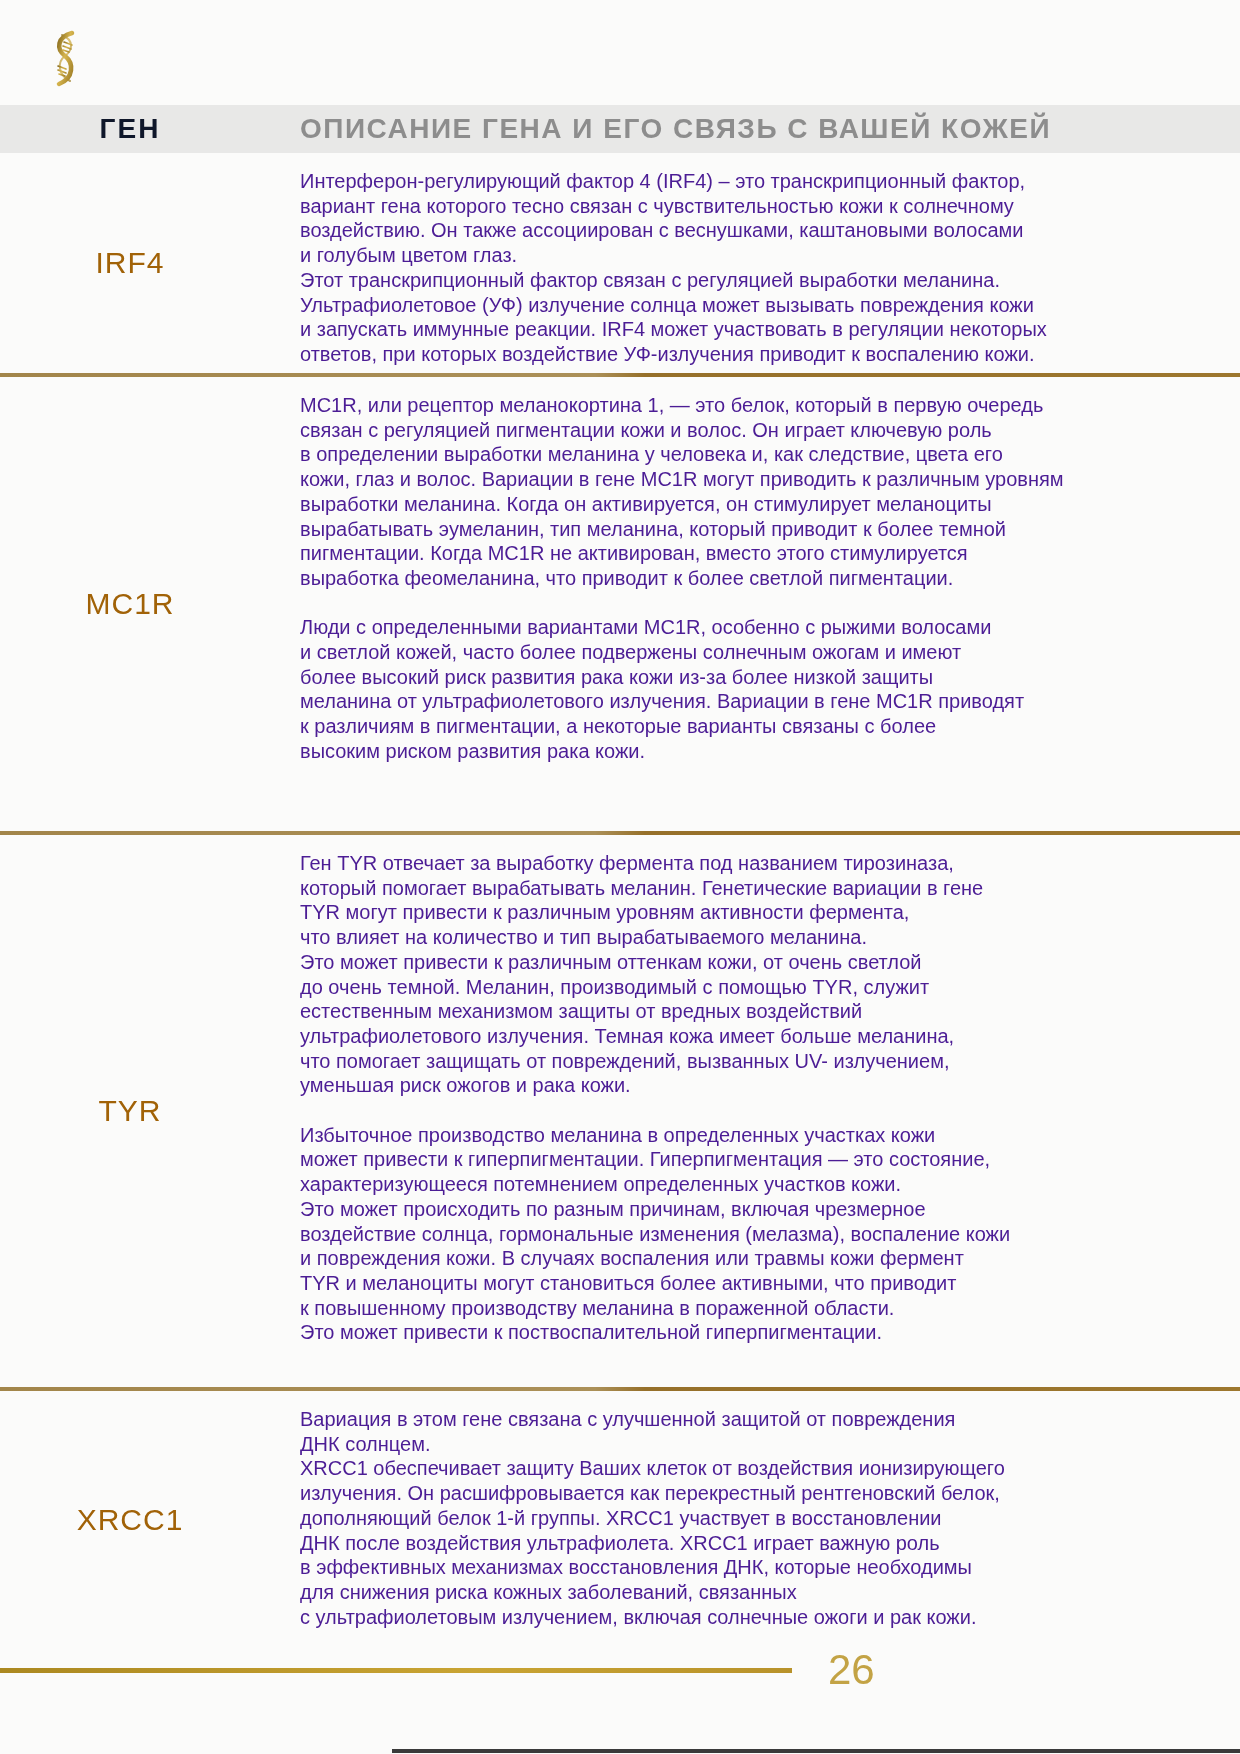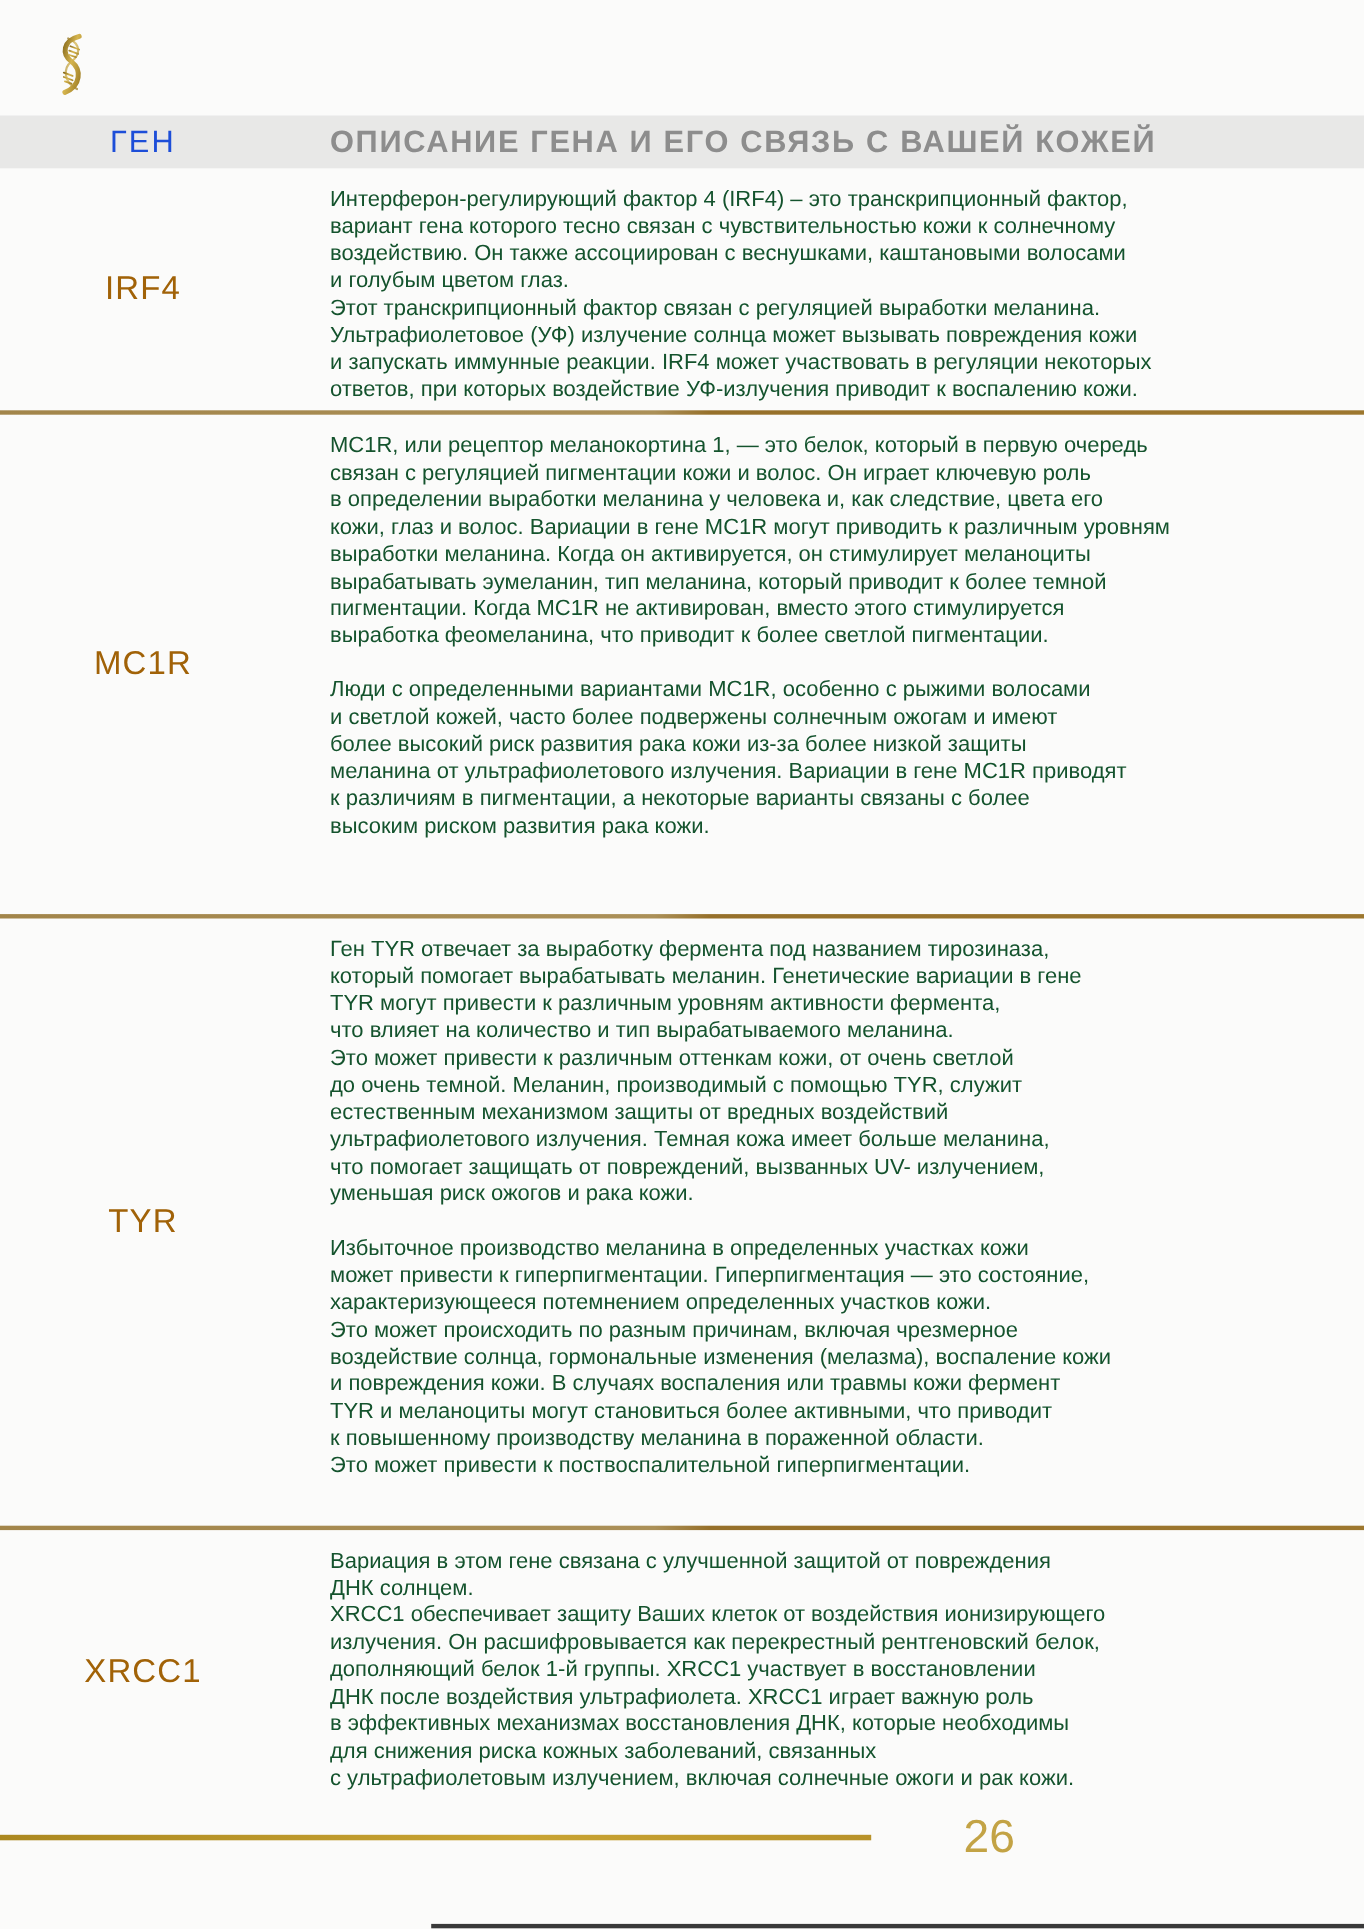--- a/index.html
+++ b/index.html
@@ -24,23 +24,23 @@
   .header-bar {
     height: 48px;
     background: #e8e8e7;
     display: flex;
     align-items: center;
   }
   .header-gene {
     width: 260px;
     text-align: center;
     font-size: 28px;
-    font-weight: 400;
+    font-weight: 700;
     letter-spacing: 2px;
-    color: #1d4ed8;
+    color: #0f172a;
   }
   .header-desc {
     flex: 1;
     padding-left: 40px;
     font-size: 28px;
     font-weight: 700;
     letter-spacing: 1.5px;
     color: #8d8d8d;
   }
   .gene-row {
@@ -61,38 +61,38 @@
     letter-spacing: 1px;
     color: #a16207;
   }
   .desc-cell {
     flex: 1;
     box-sizing: border-box;
     padding: 16px 30px 16px 40px;
     font-size: 20px;
     font-weight: 300;
     line-height: 24.7px;
-    color: #14532d;
+    color: #4c1d95;
     white-space: pre-line;
   }
   .sep {
     height: 4px;
     background: linear-gradient(to right, #a2854a 0%, #ab9058 48%, #96702a 52%, #9d772e 100%);
   }
   .footer-line {
     position: absolute;
     left: 0;
     top: 1668px;
     width: 792px;
     height: 5px;
     background: linear-gradient(to right, #ab8820 0%, #c9a433 60%, #b8922a 100%);
   }
   .page-number {
     position: absolute;
-    left: 876px;
+    left: 828px;
     top: 1646px;
     font-size: 42px;
     font-weight: 300;
     color: #c3a345;
   }
   .bottom-line {
     position: absolute;
     left: 392px;
     right: 0;
     bottom: 1px;

